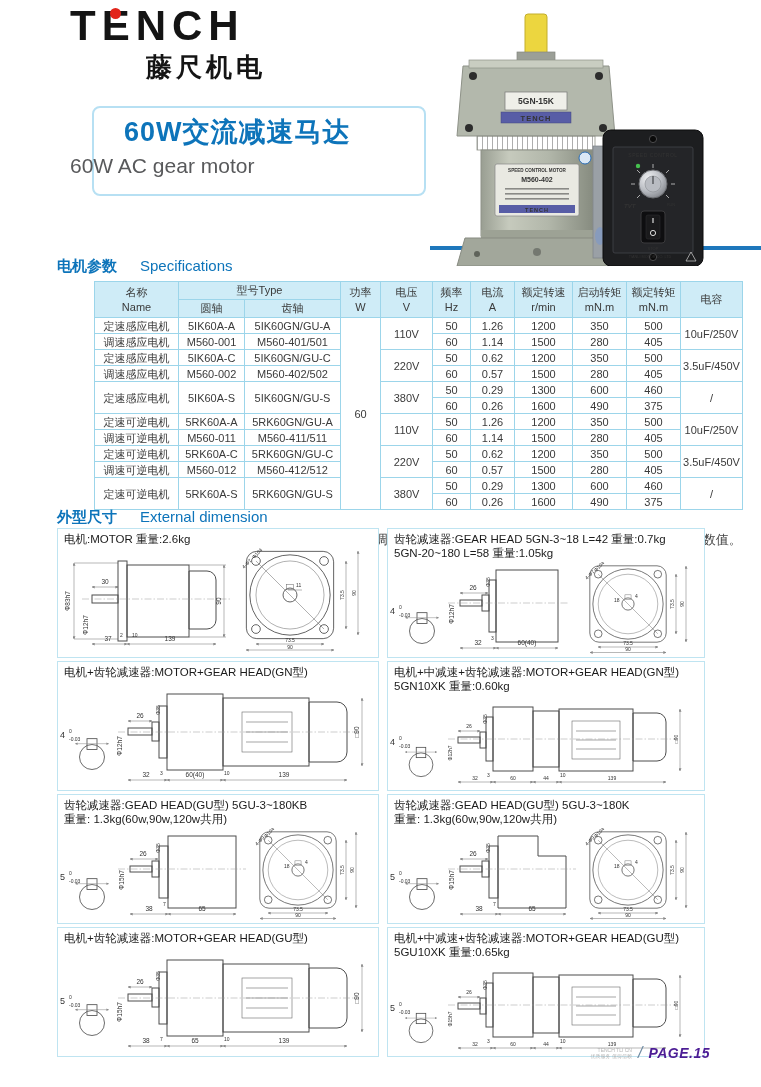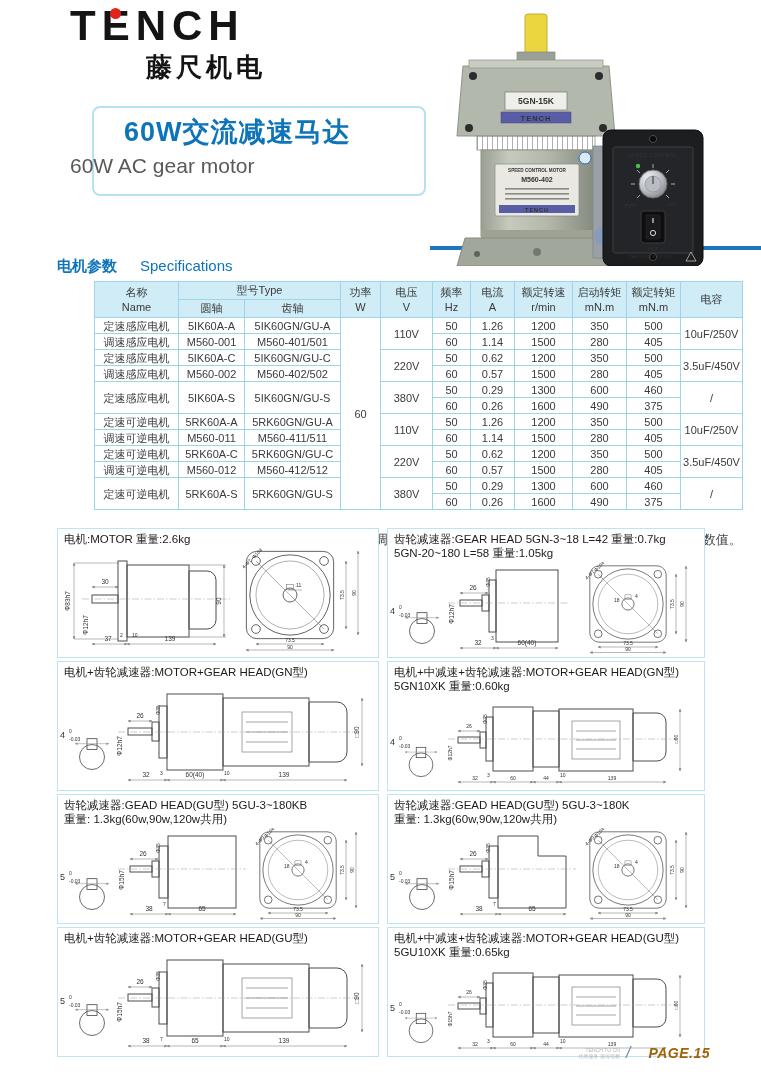--- a/index.html
+++ b/index.html
@@ -37,21 +37,21 @@
   .ln{stroke:#4d4d4d;fill:none;stroke-width:1;}
   .fn{stroke:#6a6a6a;fill:none;stroke-width:.6;}
   .dm{stroke:#888;fill:none;stroke-width:.6;}
   .cl{stroke:#9a9a9a;fill:none;stroke-width:.5;stroke-dasharray:7 2 1.5 2;}
   .tx{font-size:6.5px;}
   .ts{font-size:5px;}
   
   .footer{position:absolute;right:51px;top:1044px;display:flex;align-items:center;gap:6px;}
   .tagline{text-align:right;color:#b3b3b3;font-size:5px;line-height:1.3;}
   .sep{color:#6e8aa2;font-size:16px;font-style:italic;}
-  .pageno{color:#a16207;font-size:14px;font-weight:800;font-style:italic;letter-spacing:.5px;margin-left:12px;}
+  .pageno{color:#4c1d95;font-size:14px;font-weight:800;font-style:italic;letter-spacing:.5px;}
 </style>
 </head>
 <body>
 
 <svg style="position:absolute;width:0;height:0" aria-hidden="true">
   <defs>
     <pattern id="hfin" width="6" height="5" patternUnits="userSpaceOnUse">
       <line x1="0" y1="2.5" x2="6" y2="2.5" stroke="#777" stroke-width=".6"></line>
     </pattern>
     <pattern id="vfin" width="5" height="6" patternUnits="userSpaceOnUse">
@@ -359,20 +359,24 @@
           <td>0.26</td>
           <td>1600</td>
         <td>490</td>
           <td>375</td>
       </tr>
     </tbody>
   </table>
 
   <p class="note">注:调速电机50Hz的调速范围为:90-1400转/分钟;60Hz的调速范围为:90-1600转/分钟。调速范围为无负载状态下的数值。</p>
 
+  <div class="h2" style="left:57px;top:508px;">
+    <span class="cn">外型尺寸</span>
+    <span class="en">External dimension</span>
+  </div>
 
   <div class="grid">
 
     <div class="panel">
       <div class="ptitle">电机:MOTOR 重量:2.6kg</div>
       <svg width="320" height="106" viewBox="0 0 320 106">
         <line x1="16" y1="16" x2="16" y2="92" class="dm" marker-start="url(#ar)" marker-end="url(#ar)"></line>
         <line x1="16" y1="16" x2="60" y2="16" class="dm"></line>
           <line x1="16" y1="92" x2="60" y2="92" class="dm"></line>
         <text class="tx" transform="rotate(-90 12 54)" x="12" y="54" text-anchor="middle">Φ83h7</text>

